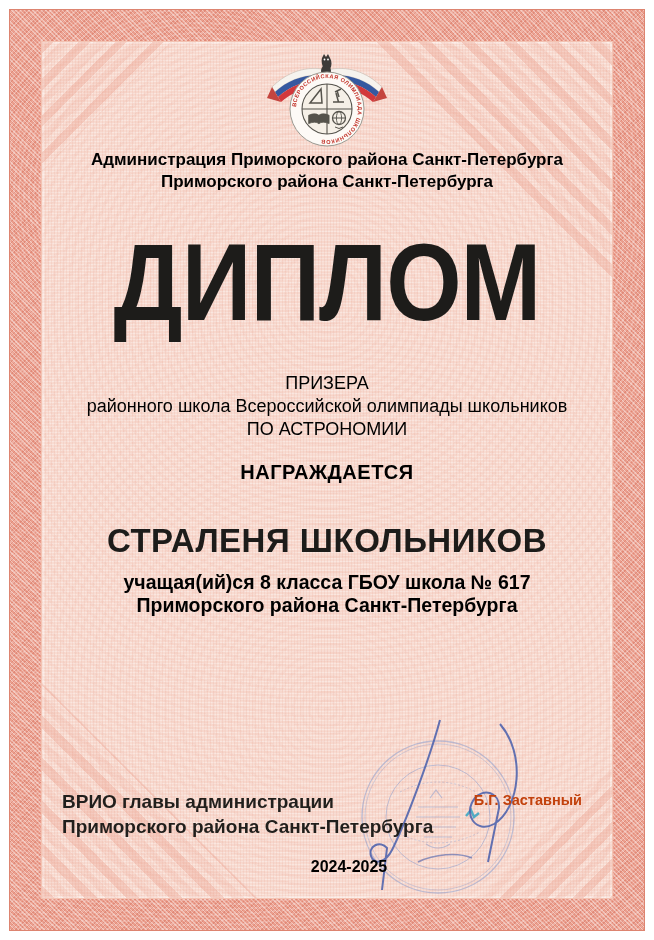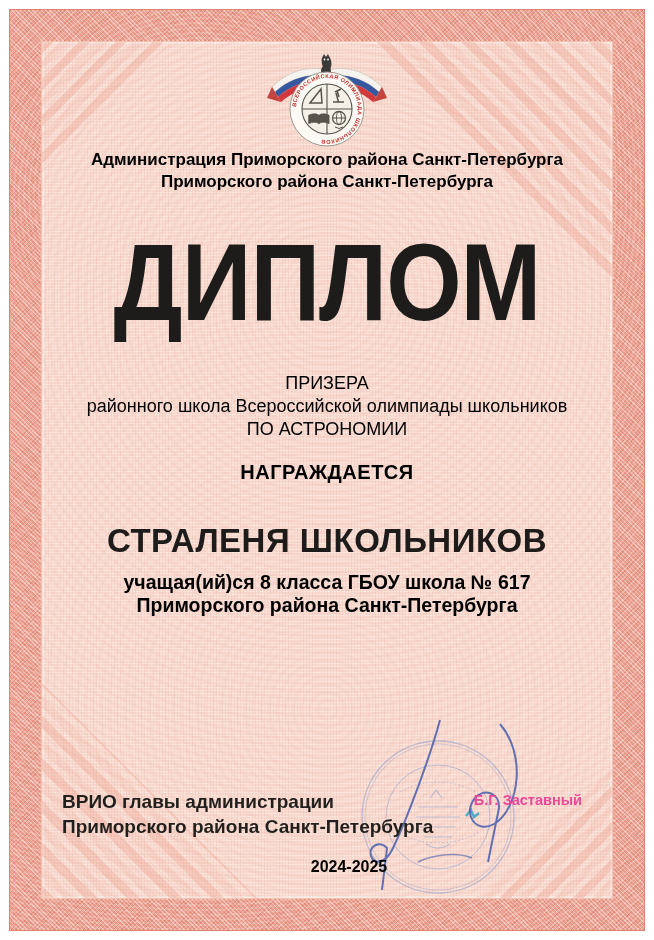--- a/index.html
+++ b/index.html
@@ -62,21 +62,21 @@
 
   .abs-center{position:absolute;left:0;right:0;text-align:center;color:#000000;}
   .logo{position:absolute;left:50%;top:52px;width:124px;height:96px;margin-left:-62px;}
   .org{top:149px;font-size:17px;line-height:22px;font-weight:700;}
   .title{top:228px;font-size:97px;font-weight:700;letter-spacing:-1px;line-height:1;transform:scaleY(1.12);transform-origin:50% 0;color:#1d1c1a;}
   .award{top:372px;font-size:18px;line-height:23px;font-weight:400;}
   .awarded{top:461px;font-size:20px;font-weight:700;letter-spacing:.5px;}
   .name{top:522px;font-size:33px;font-weight:700;letter-spacing:.5px;color:#1d1c1a;}
   .school{top:561px;font-size:19.5px;line-height:23px;font-weight:700;margin-top:10px;}
   .footer-left{position:absolute;left:62px;top:789px;font-size:19px;line-height:25px;font-weight:700;color:#211f1c;text-align:left;}
-  .signer{position:absolute;right:72px;top:792px;font-size:14.5px;font-weight:700;color:#ec4899;}
+  .signer{position:absolute;right:72px;top:792px;font-size:14.5px;font-weight:700;color:#c2410c;}
   .season{top:858px;font-size:16px;font-weight:700;padding-left:44px;}
   .sig-block{position:absolute;left:330px;top:712px;width:210px;height:200px;pointer-events:none;}
 </style>
 </head>
 <body>
 
 <div class="page">
   <div class="band"></div>
 
   <div class="inner">

